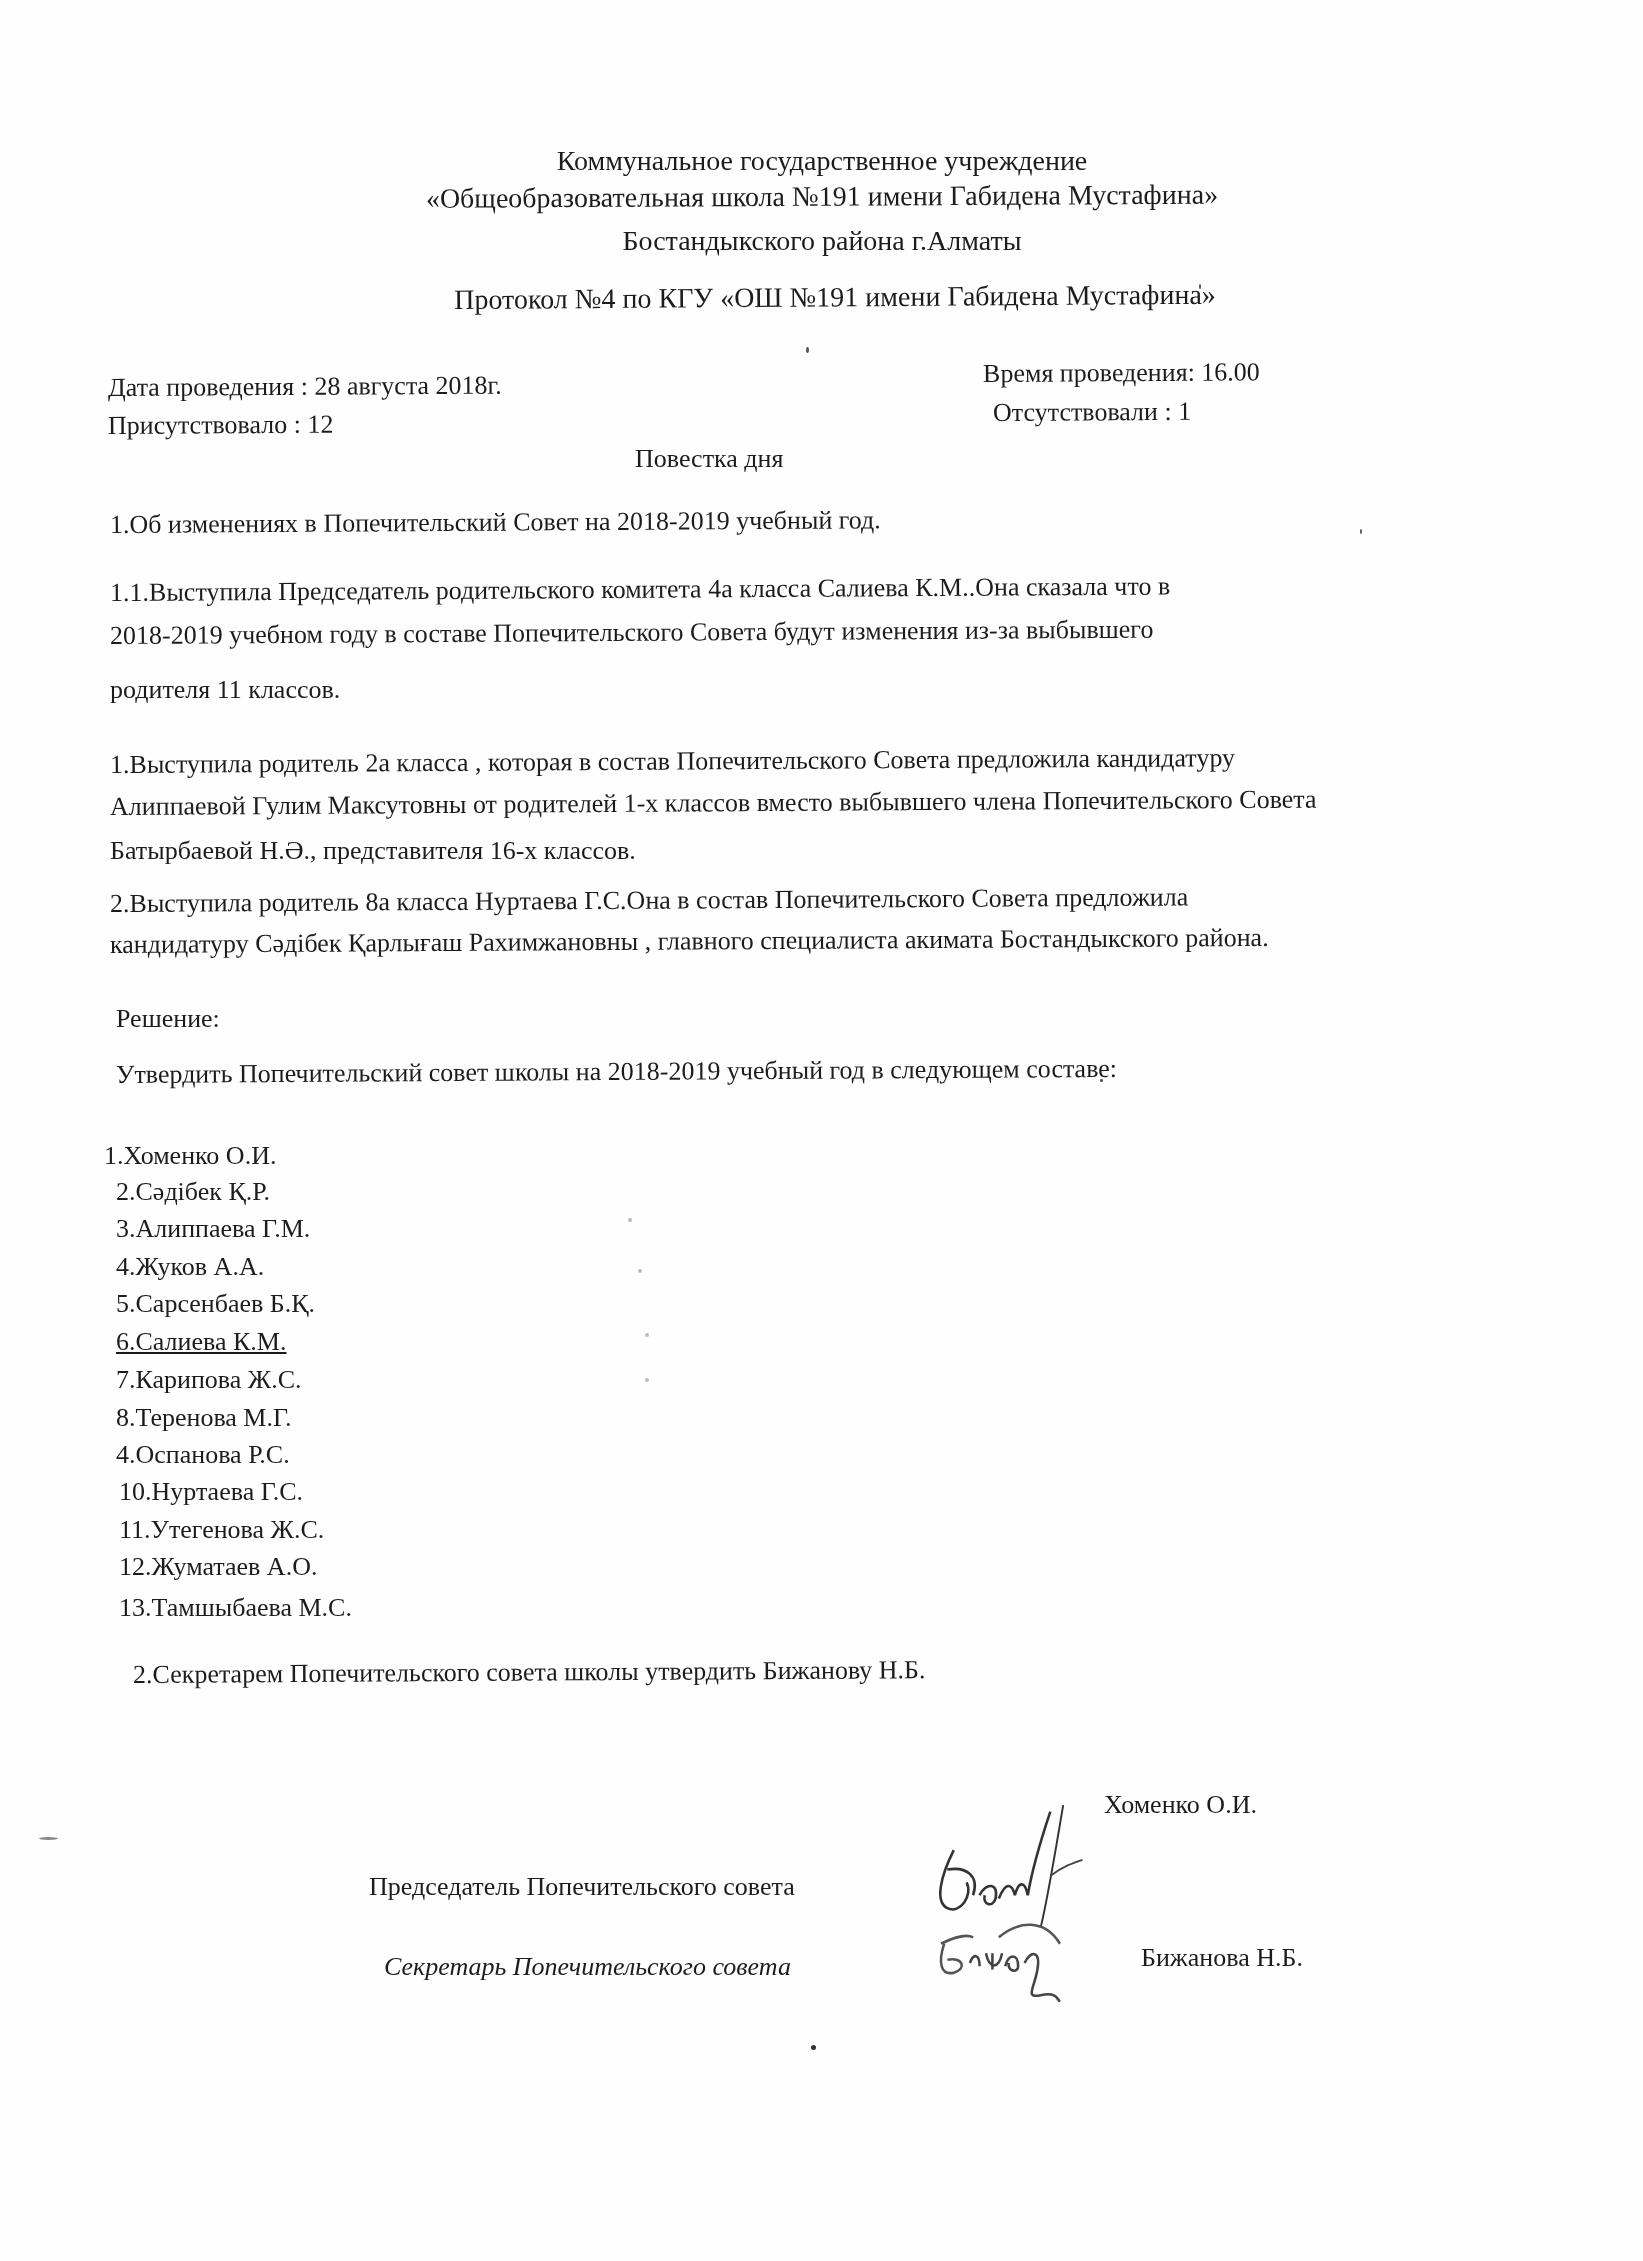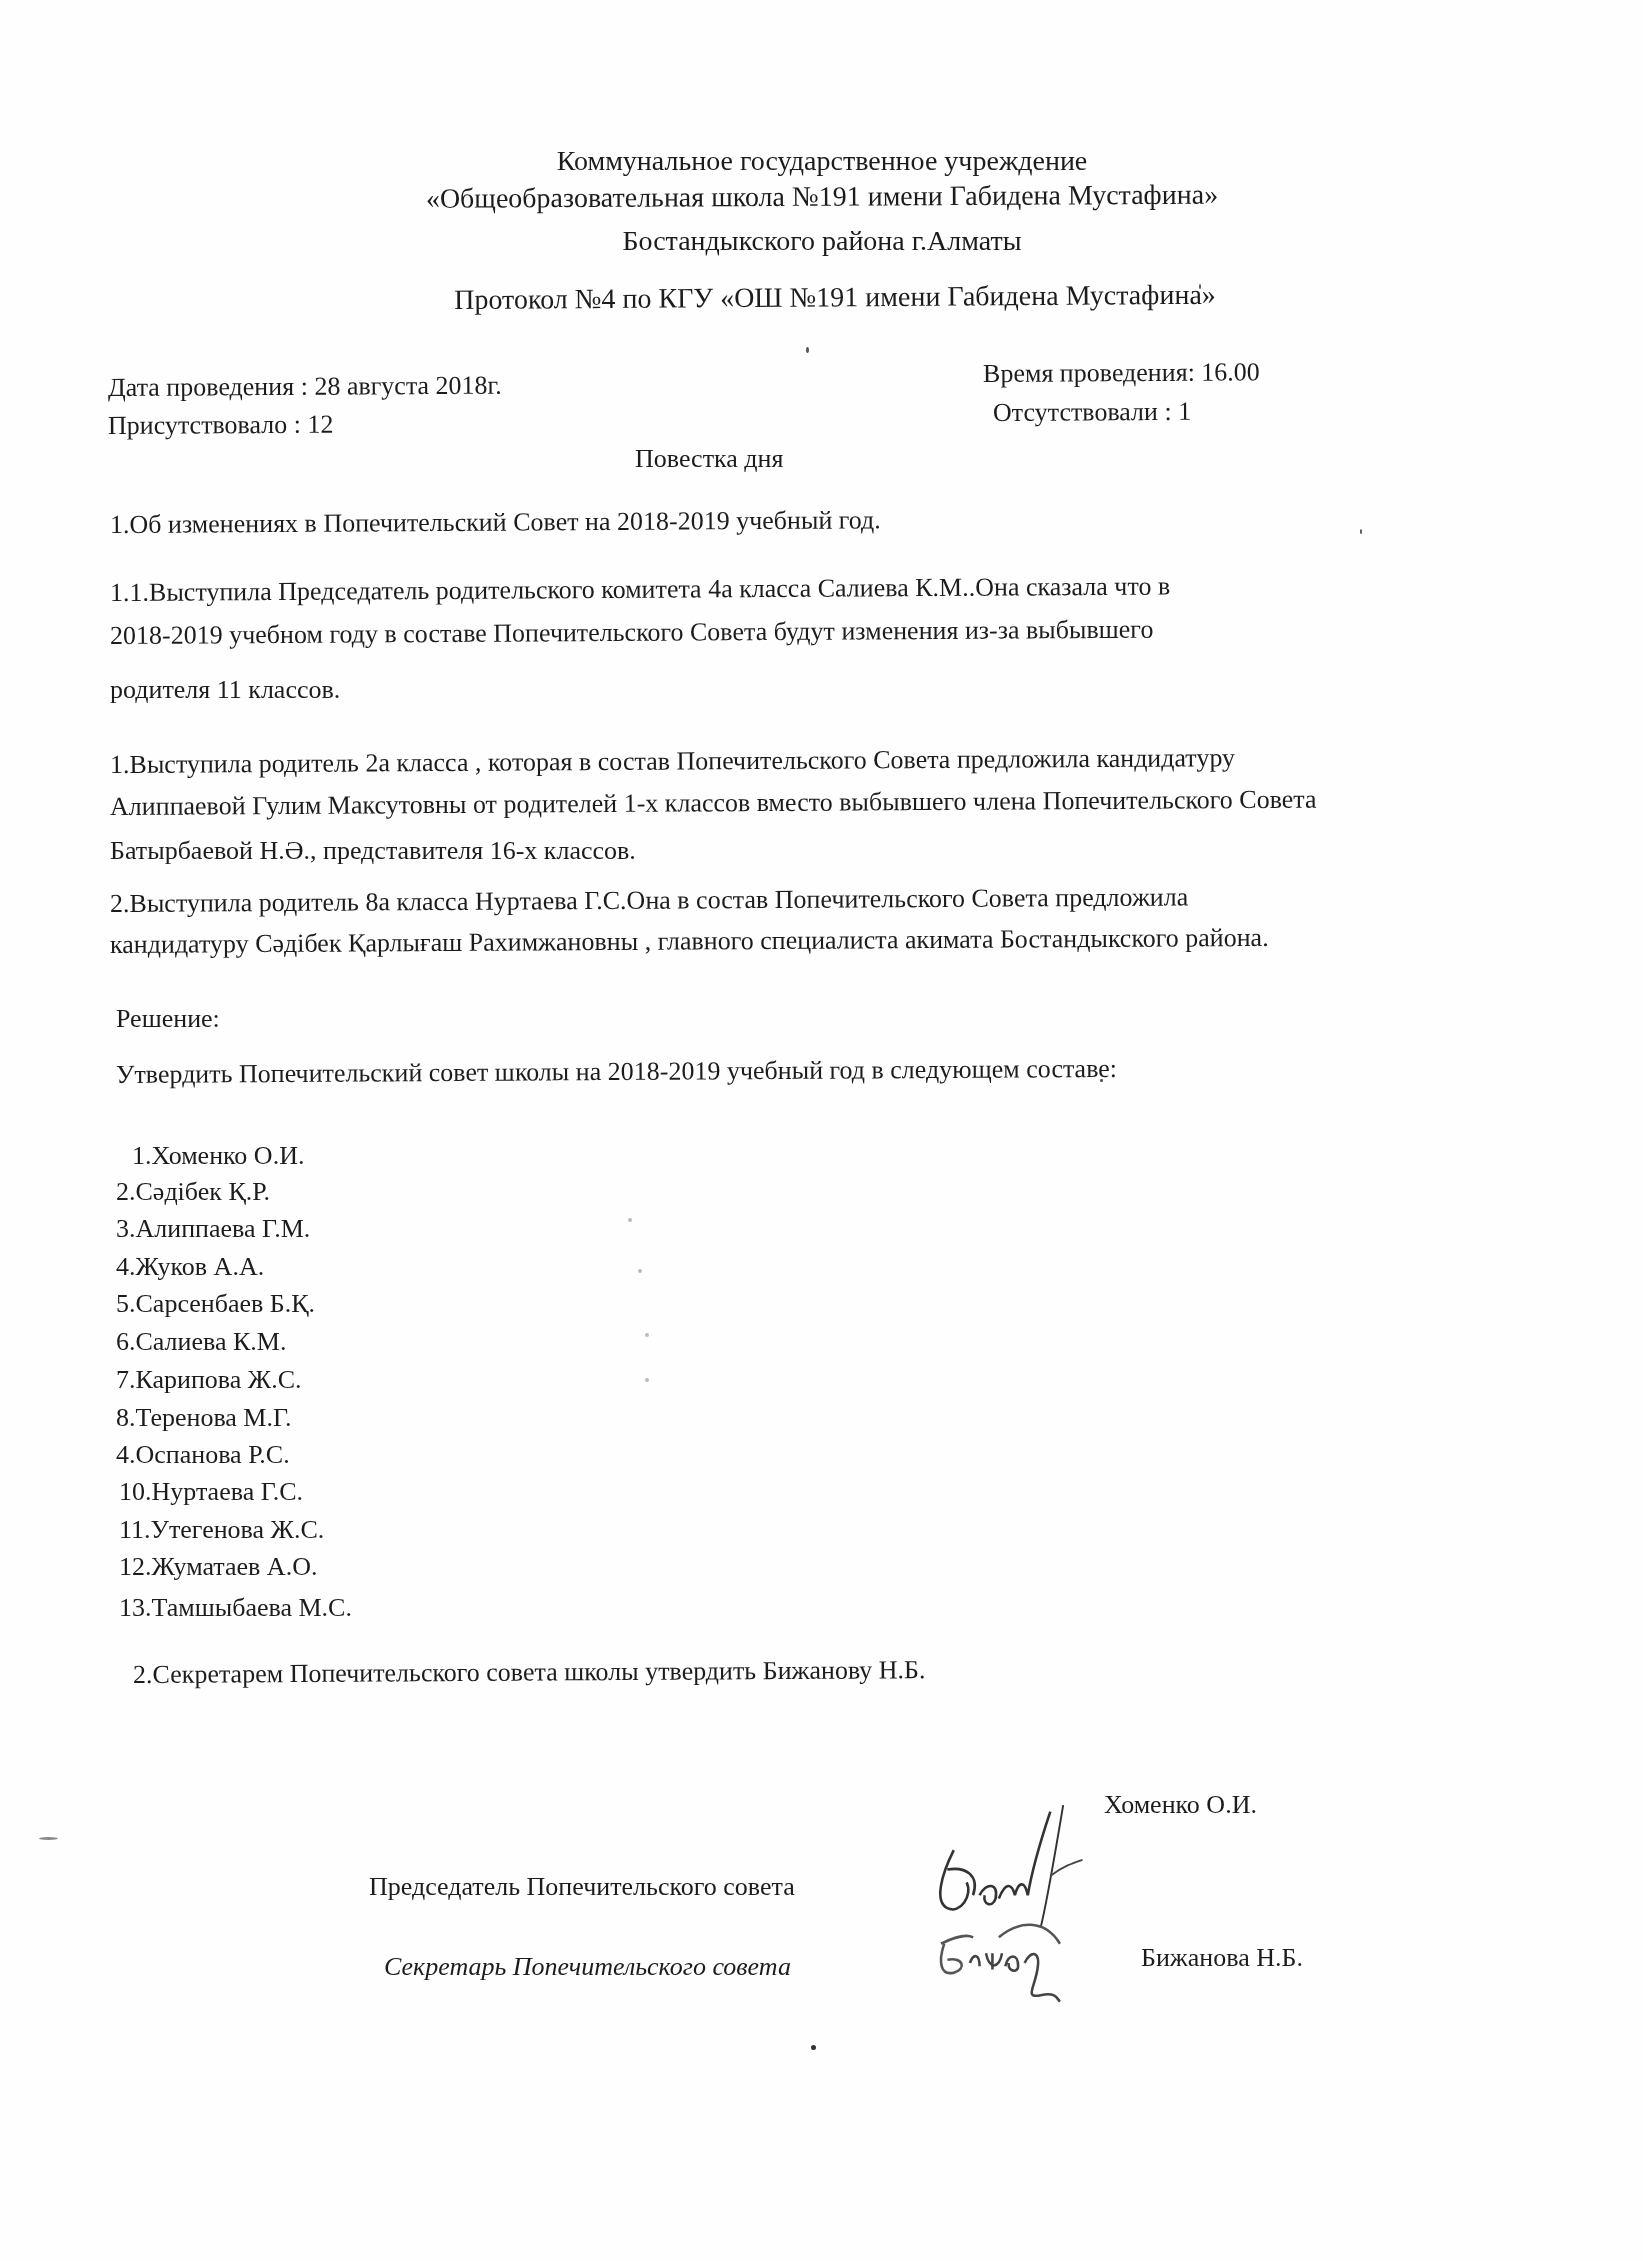--- a/index.html
+++ b/index.html
@@ -51,26 +51,26 @@
 
   <div>
     <div class="txt skewl" style="top:891px; left:110px;">2.Выступила родитель   8а класса Нуртаева Г.С.Она в состав Попечительского Совета предложила</div>
     <div class="txt skewl" style="top:932px; left:110px;">кандидатуру Сәдібек Қарлығаш  Рахимжановны , главного специалиста акимата  Бостандыкского района.</div>
   </div>
 
   <div class="txt" style="top:1006px; left:116px;">Решение:</div>
   <div class="txt skewl" style="top:1062px; left:116px;">Утвердить Попечительский совет школы на 2018-2019 учебный год в следующем составе:</div>
 
   <div>
-    <div class="list-item" style="top:1141px; left:132px;">1.Хоменко О.И.</div>
+    <div class="list-item" style="top:1141px; left:104px;">1.Хоменко О.И.</div>
     <div class="list-item" style="top:1177px; left:116px;">2.Сәдібек  Қ.Р.</div>
     <div class="list-item" style="top:1214px; left:116px;">3.Алиппаева  Г.М.</div>
     <div class="list-item" style="top:1252px; left:116px;">4.Жуков А.А.</div>
     <div class="list-item" style="top:1289px; left:116px;">5.Сарсенбаев Б.Қ.</div>
-    <div class="list-item" style="top:1327px; left:116px;">6.Салиева К.М.</div>
+    <div class="list-item" style="top:1327px; left:116px;text-decoration:underline;">6.Салиева К.М.</div>
     <div class="list-item" style="top:1365px; left:116px;">7.Карипова Ж.С.</div>
     <div class="list-item" style="top:1403px; left:116px;">8.Теренова М.Г.</div>
     <div class="list-item" style="top:1440px; left:116px;">4.Оспанова Р.С.</div>
     <div class="list-item" style="top:1477px; left:119px;">10.Нуртаева Г.С.</div>
     <div class="list-item" style="top:1515px; left:119px;">11.Утегенова Ж.С.</div>
     <div class="list-item" style="top:1552px; left:119px;">12.Жуматаев А.О.</div>
     <div class="list-item" style="top:1593px; left:119px;">13.Тамшыбаева М.С.</div>
   </div>
 
   <div class="txt skewl" style="top:1662px; left:133px;">2.Секретарем Попечительского совета школы утвердить Бижанову  Н.Б.</div>

